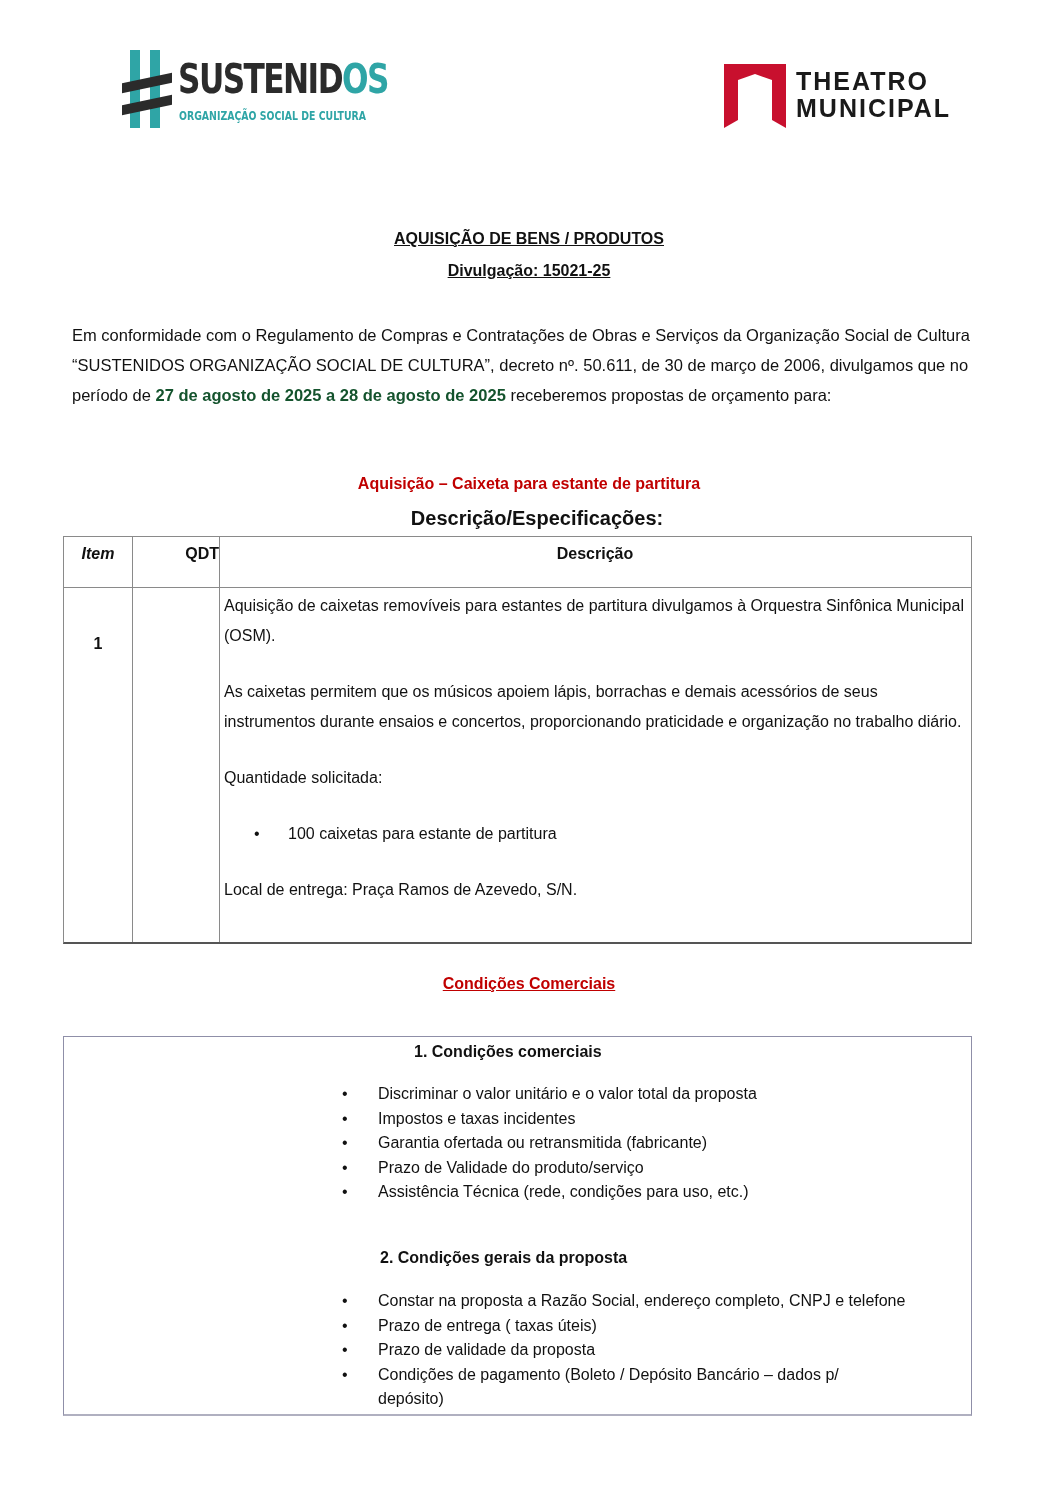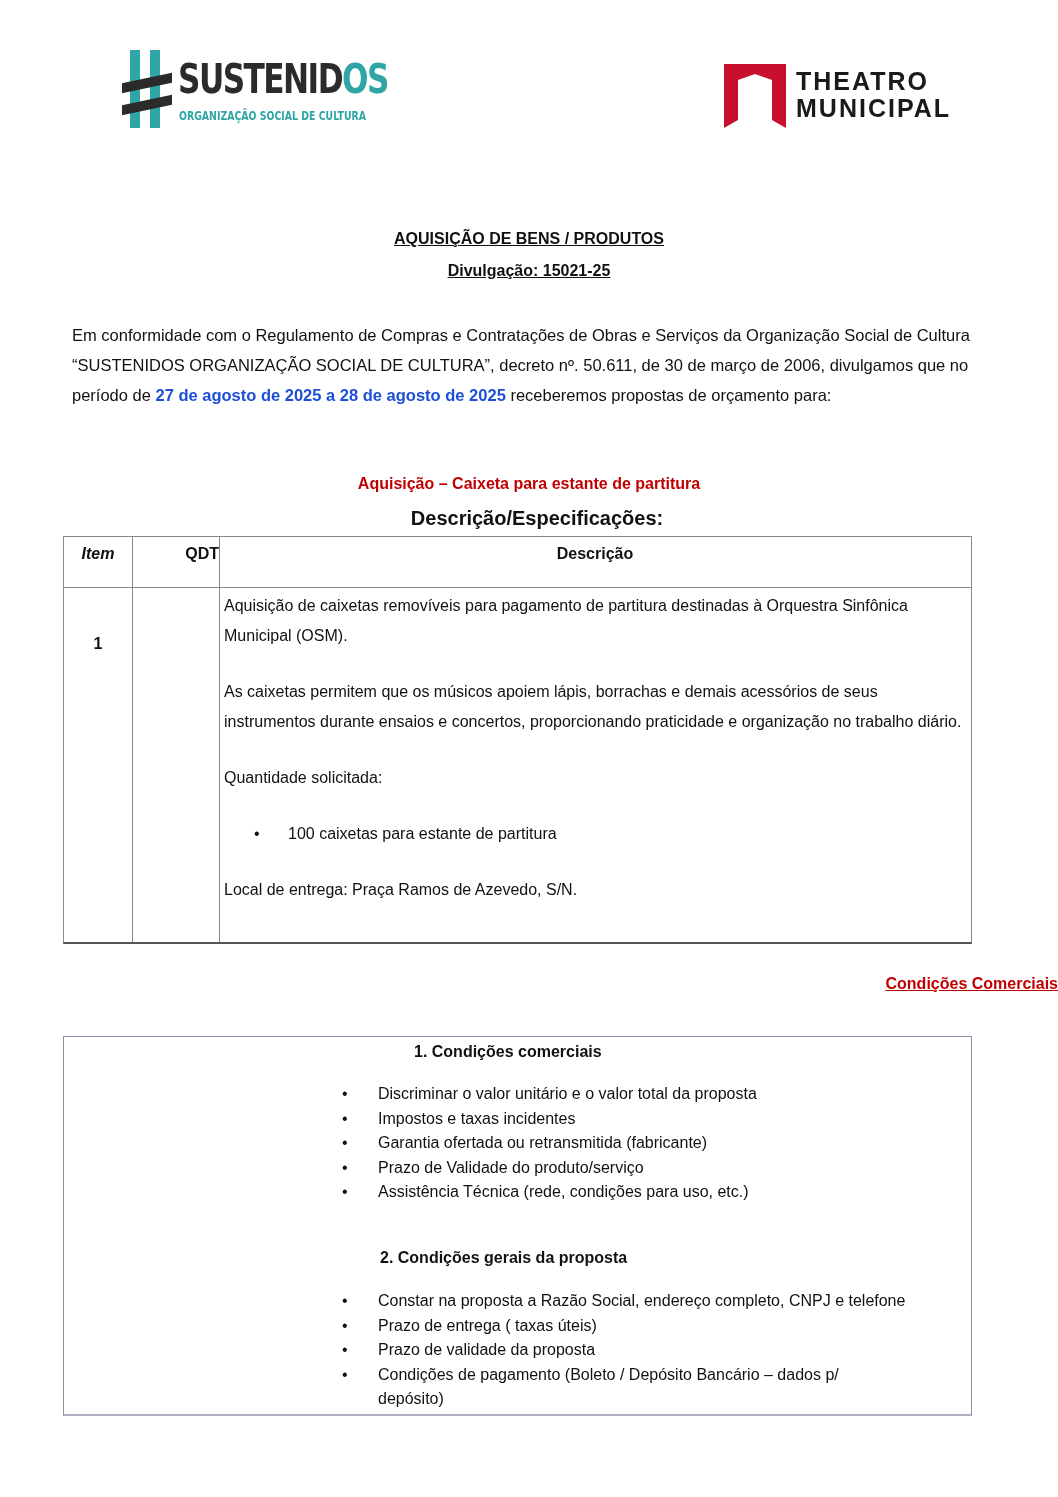--- a/index.html
+++ b/index.html
@@ -20,40 +20,40 @@
   .logo-tm { left:724px; top:64px; width:240px; height:66px; }
   .arch { position:absolute; left:0; top:0; width:62px; height:64px; }
   .tm-text { position:absolute; left:72px; top:4px; font-weight:bold; font-size:25px; line-height:27px; letter-spacing:2px; color:#1a1a1a; white-space:nowrap; }
 
   
   .center { left:0; width:1058px; text-align:center; }
   .h-title { top:230px; font-weight:bold; font-size:16px; text-decoration:underline; }
   .h-div { top:262px; font-weight:bold; font-size:16px; text-decoration:underline; }
 
   .intro { left:72px; top:320px; width:900px; font-size:16.5px; line-height:30px; }
-  .red { color:#1d4ed8; font-weight:bold; }
+  .red { color:#14532d; font-weight:bold; }
 
   .h-acq { top:475px; font-weight:bold; font-size:16px; color:#c00000; }
   .h-desc { top:507px; font-weight:bold; font-size:20px;padding-left:8px; }
 
   
   .tbl { left:63px; top:536px; width:909px; height:408px; border:1px solid #8a8a8a; border-bottom:2px solid #555; box-sizing:border-box; }
   .tbl .col1 { position:absolute; left:68px; top:0; bottom:0; border-left:1px solid #8a8a8a; }
   .tbl .col2 { position:absolute; left:155px; top:0; bottom:0; border-left:1px solid #8a8a8a; }
   .tbl .row { position:absolute; left:0; right:0; top:50px; border-top:1px solid #8a8a8a; }
   .th { position:absolute; top:8px; font-weight:bold; font-size:16px; }
   .th-item { left:0; width:68px; text-align:center;font-style:italic; }
   .th-qdt { left:68px; width:87px; text-align:right; }
   .th-desc { left:155px; right:0; text-align:center; }
   .cell-item { position:absolute; left:0; width:68px; top:98px; text-align:center; font-weight:bold; font-size:16px; }
   .cell-desc { position:absolute; left:160px; right:6px; top:54px; font-size:16px; line-height:30px; }
   .cell-desc p { margin:0; }
   .gap { height:26px; }
 
-  .h-cond { top:975px; font-weight:bold; font-size:16px; color:#c00000; text-decoration:underline;text-align:right; }
+  .h-cond { top:975px; font-weight:bold; font-size:16px; color:#c00000; text-decoration:underline; }
 
   
   .cbox { left:63px; top:1036px; width:909px; height:380px; border:1px solid #8f8fa8; border-bottom:2px solid #b0b0c0; box-sizing:border-box; }
   .c-head { position:absolute; font-weight:bold; font-size:16px; }
   .c-list { position:absolute; left:278px; margin:0; padding:0; list-style:none; font-size:16px; line-height:24.5px; }
   .c-list li { position:relative; padding-left:36px; }
   .c-list li .b { position:absolute; left:0; top:0; }
 </style>
 </head>
 <body>
@@ -90,21 +90,21 @@
 <div class="abs tbl">
   <div class="col1"></div>
     <div class="col2"></div>
     <div class="row"></div>
   <div class="th th-item">Item</div>
   <div class="th th-qdt">QDT</div>
   <div class="th th-desc">Descrição</div>
 
   <div class="cell-item">1</div>
   <div class="cell-desc">
-    <p>Aquisição de caixetas removíveis para pagamento de partitura destinadas à Orquestra Sinfônica Municipal (OSM).</p>
+    <p>Aquisição de caixetas removíveis para estantes de partitura divulgamos à Orquestra Sinfônica Municipal (OSM).</p>
     <div class="gap"></div>
     <p>As caixetas permitem que os músicos apoiem lápis, borrachas e demais acessórios de seus instrumentos durante ensaios e concertos, proporcionando praticidade e organização no trabalho diário.</p>
     <div class="gap"></div>
     <p>Quantidade solicitada:</p>
     <div class="gap"></div>
     <p style="position:relative;padding-left:64px;"><span style="position:absolute;left:30px;">•</span><span>100 caixetas para estante de partitura</span></p>
     <div class="gap"></div>
     <p>Local de entrega: Praça Ramos de Azevedo, S/N.</p>
   </div>
 </div>

